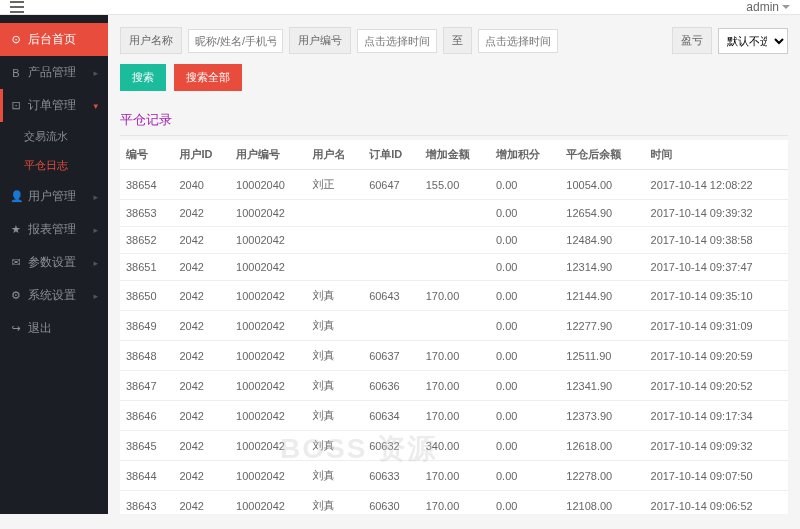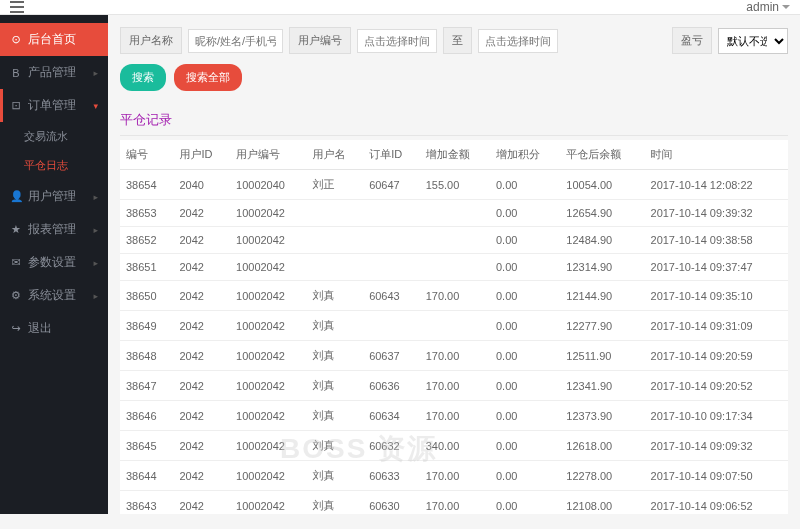--- a/index.html
+++ b/index.html
@@ -17,27 +17,27 @@
 .sub{padding:7px 10px 7px 24px;font-size:11px;color:#8a8f99;cursor:pointer}
 .sub.active{color:#e74c3c}
 .ic{width:12px;display:inline-block;text-align:center;font-size:11px}
 .content{flex:1;padding:12px;overflow:auto}
 .filter{display:flex;gap:6px;align-items:center;margin-bottom:10px;flex-wrap:wrap}
 .lbl{background:#eee;padding:5px 8px;color:#666;font-size:11px;border:1px solid #ddd}
 .inp{border:1px solid #ddd;padding:5px 6px;font-size:11px;color:#999;background:#fff}
 .inp.w1{width:95px}
 .inp.w2{width:80px}
 .sel{border:1px solid #ccc;padding:5px 4px;font-size:11px;background:#fff;width:70px}
-.btn{border:none;padding:6px 12px;color:#fff;font-size:11px;cursor:pointer;border-radius:12px}
+.btn{border:none;padding:6px 12px;color:#fff;font-size:11px;cursor:pointer;border-radius:0}
 .btn.g{background:#1abc9c}
 .btn.r{background:#e74c3c}
 .btns{display:flex;gap:8px;margin-bottom:14px}
 .sect-title{color:#a21caf;font-size:13px;padding:6px 0;border-bottom:1px solid #e5e5e5;margin-bottom:4px}
 table{width:100%;border-collapse:collapse;background:#fff}
-th{text-align:left;padding:7px 6px;font-size:11px;color:#666;font-weight:400;border-bottom:1px solid #e5e5e5}
+th{text-align:left;padding:7px 6px;font-size:11px;color:#666;font-weight:700;border-bottom:1px solid #e5e5e5}
 td{padding:7px 6px;font-size:11px;color:#666;border-bottom:1px solid #eee}
 .wm{position:absolute;left:280px;top:430px;font-size:28px;font-weight:700;color:rgba(200,200,200,0.35);letter-spacing:2px;pointer-events:none}
 .chev{border:4px solid transparent;border-top-color:#999;display:inline-block;margin-top:3px}
 </style>
 </head>
 <body>
 
 <div class="top">
   <div class="ham">
       <span></span>
@@ -217,21 +217,21 @@
           </tr>
           <tr>
             <td>38646</td>
             <td>2042</td>
             <td>10002042</td>
             <td>刘真</td>
             <td>60634</td>
             <td>170.00</td>
             <td>0.00</td>
             <td>12373.90</td>
-            <td>2017-10-10 09:17:34</td>
+            <td>2017-10-14 09:17:34</td>
           </tr>
           <tr>
             <td>38645</td>
             <td>2042</td>
             <td>10002042</td>
             <td>刘真</td>
             <td>60632</td>
             <td>340.00</td>
             <td>0.00</td>
             <td>12618.00</td>

